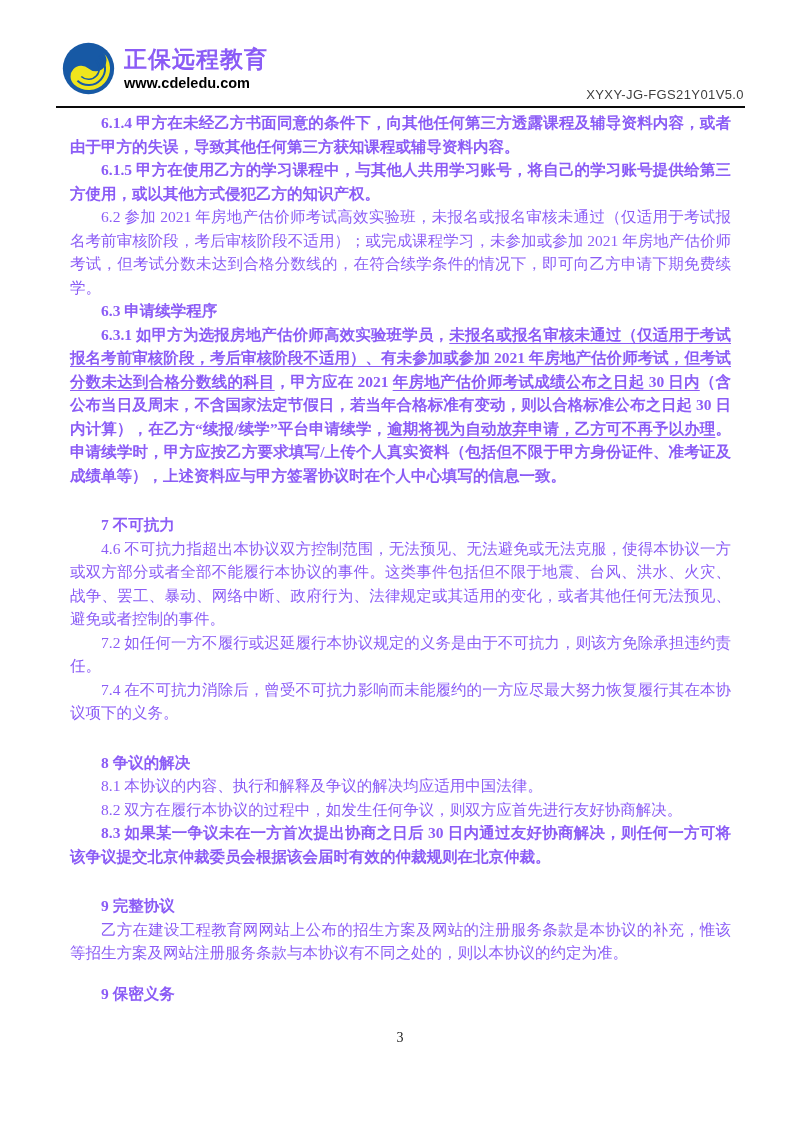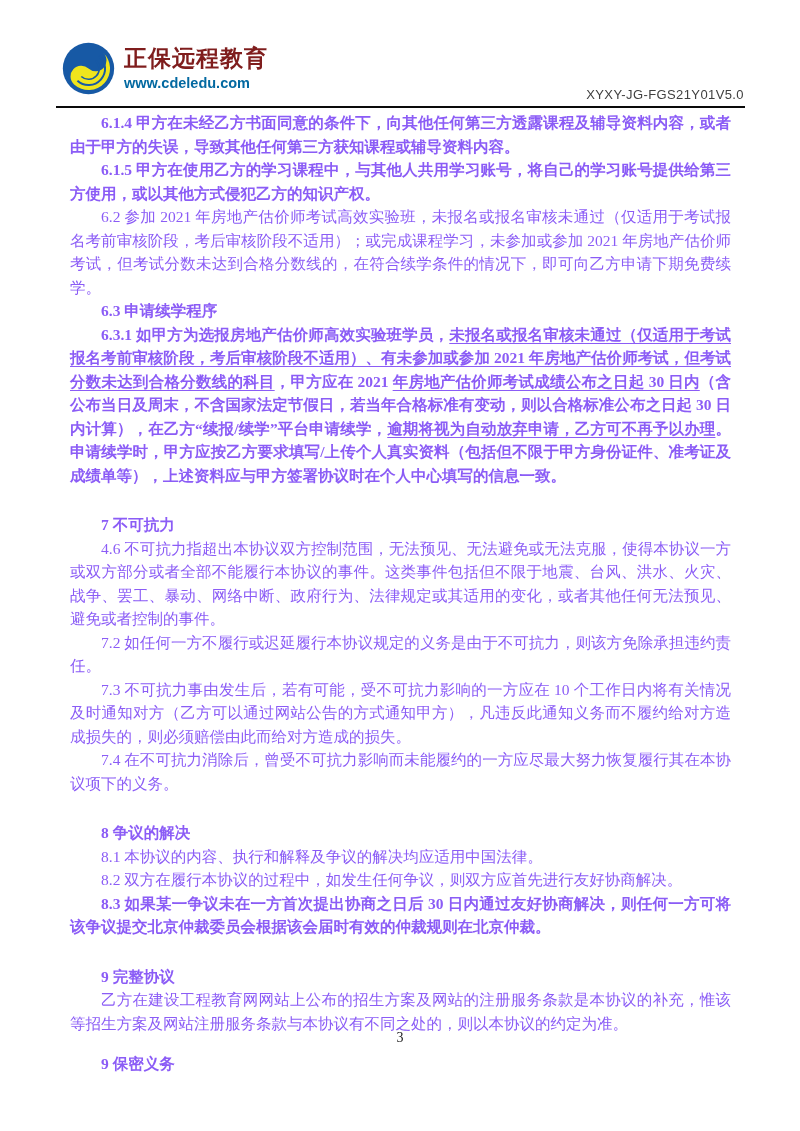--- a/index.html
+++ b/index.html
@@ -13,27 +13,27 @@
     font-family: "Liberation Serif", "DejaVu Serif", serif;
     overflow: hidden;
   }
 
   
   .header { position: absolute; top: 42px; left: 62px; right: 56px; height: 62px; }
   .logo-row { display: flex; align-items: center; gap: 9px; }
   .logo-icon { width: 53px; height: 53px; flex: 0 0 auto; }
   .logo-text { display: flex; flex-direction: column; justify-content: center; }
   .brand-name {
-    font-family: Liberation Mono, monospace;
-    font-weight: 700; font-size: 23px; letter-spacing: 1px; color: #7f1d1d;
+    font-family: Liberation Serif, serif;
+    font-weight: 700; font-size: 23px; letter-spacing: 1px; color: #8b5cf6;
     line-height: 28px;
   }
   .brand-site {
     font-family: "Liberation Sans", "DejaVu Sans", sans-serif;
-    font-weight: 700; font-size: 14.5px; color: #0369a1; line-height: 18px;
+    font-weight: 700; font-size: 14.5px; color: #000000; line-height: 18px;
   }
   .doc-code {
     position: absolute; right: 0; bottom: 2px;
     font-family: "Liberation Sans", "DejaVu Sans", sans-serif;
     font-size: 13px; letter-spacing: 0.4px; color: #404040;
   }
   .header-divider {
     position: absolute; top: 106px; left: 56px; right: 55px;
     border-top: 2.5px solid #0a0a0a;
   }
@@ -91,21 +91,20 @@
 
   <div class="content">
       <p class="bold "><span>6.1.4 甲方在未经乙方书面同意的条件下，向其他任何第三方透露课程及辅导资料内容，或者由于甲方的失误，导致其他任何第三方获知课程或辅导资料内容。</span></p>
       <p class="bold "><span>6.1.5 甲方在使用乙方的学习课程中，与其他人共用学习账号，将自己的学习账号提供给第三方使用，或以其他方式侵犯乙方的知识产权。</span></p>
       <p class=""><span>6.2 参加 2021 年房地产估价师考试高效实验班，未报名或报名审核未通过（仅适用于考试报名考前审核阶段，考后审核阶段不适用）；或完成课程学习，未参加或参加 2021 年房地产估价师考试，但考试分数未达到合格分数线的，在符合续学条件的情况下，即可向乙方申请下期免费续学。</span></p>
       <p class="bold "><span>6.3 申请续学程序</span></p>
       <p class="bold "><span>6.3.1 如甲方为选报房地产估价师高效实验班学员，</span><span class="u">未报名或报名审核未通过（仅适用于考试报名考前审核阶段，考后审核阶段不适用）、有未参加或参加 2021 年房地产估价师考试，但考试分数未达到合格分数线的科目</span><span>，甲方应在 2021 </span><span class="u">年房地产估价师考试成绩公布之日起 30 日内</span><span>（含公布当日及周末，不含国家法定节假日，若当年合格标准有变动，则以合格标准公布之日起 30 日内计算），在乙方“续报/续学”平台申请续学，</span><span class="u">逾期将视为自动放弃申请，乙方可不再予以办理</span><span>。申请续学时，甲方应按乙方要求填写/上传个人真实资料（包括但不限于甲方身份证件、准考证及成绩单等），上述资料应与甲方签署协议时在个人中心填写的信息一致。</span></p>
       <p class="bold heading "><span>7 不可抗力</span></p>
       <p class=""><span>4.6 不可抗力指超出本协议双方控制范围，无法预见、无法避免或无法克服，使得本协议一方或双方部分或者全部不能履行本协议的事件。这类事件包括但不限于地震、台风、洪水、火灾、战争、罢工、暴动、网络中断、政府行为、法律规定或其适用的变化，或者其他任何无法预见、避免或者控制的事件。</span></p>
       <p class=""><span>7.2 如任何一方不履行或迟延履行本协议规定的义务是由于不可抗力，则该方免除承担违约责任。</span></p>
-      <p class=""><span>7.3 不可抗力事由发生后，若有可能，受不可抗力影响的一方应在 10 个工作日内将有关情况及时通知对方（乙方可以通过网站公告的方式通知甲方），凡违反此通知义务而不履约给对方造成损失的，则必须赔偿由此而给对方造成的损失。</span></p>
       <p class=""><span>7.4 在不可抗力消除后，曾受不可抗力影响而未能履约的一方应尽最大努力恢复履行其在本协议项下的义务。</span></p>
       <p class="bold heading "><span>8 争议的解决</span></p>
       <p class=""><span>8.1 本协议的内容、执行和解释及争议的解决均应适用中国法律。</span></p>
       <p class=""><span>8.2 双方在履行本协议的过程中，如发生任何争议，则双方应首先进行友好协商解决。</span></p>
       <p class="bold "><span>8.3 如果某一争议未在一方首次提出协商之日后 30 日内通过友好协商解决，则任何一方可将该争议提交北京仲裁委员会根据该会届时有效的仲裁规则在北京仲裁。</span></p>
       <p class="bold heading "><span>9 完整协议</span></p>
       <p class=""><span>乙方在建设工程教育网网站上公布的招生方案及网站的注册服务条款是本协议的补充，惟该等招生方案及网站注册服务条款与本协议有不同之处的，则以本协议的约定为准。</span></p>
       <p class="bold heading gap-large"><span>9 保密义务</span></p>
     </div>
 

